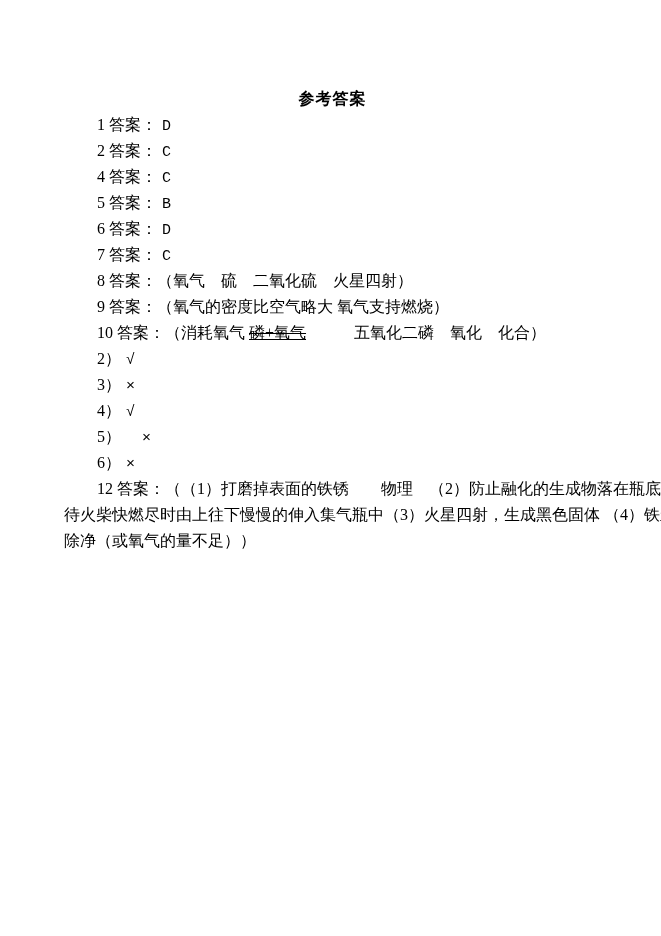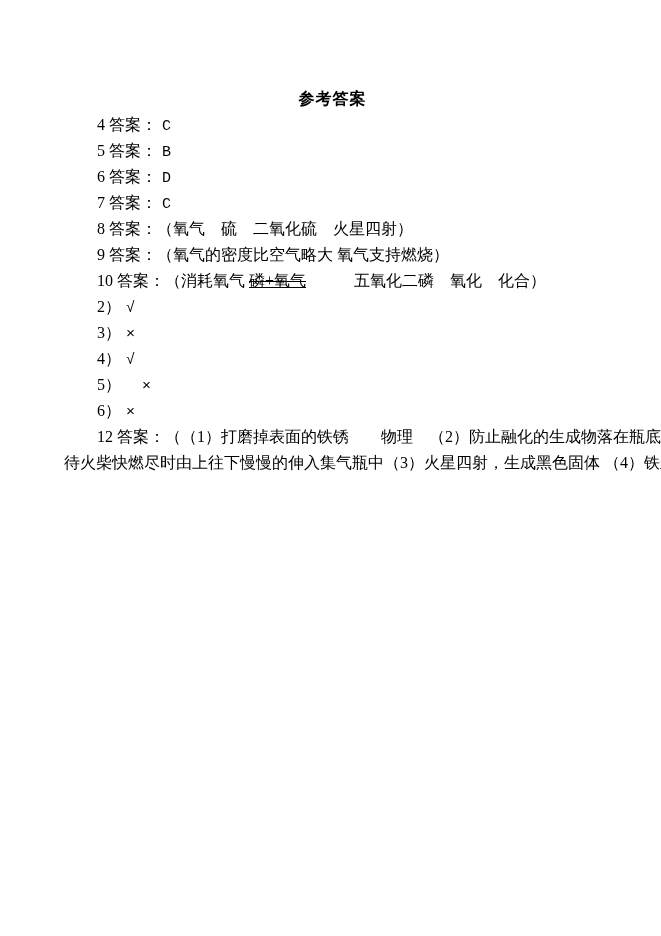--- a/index.html
+++ b/index.html
@@ -42,28 +42,31 @@
   .eq {
     text-decoration: underline line-through;
   }
 </style>
 </head>
 <body>
 
 <div class="doc">
   <div class="title">参考答案</div>
   <div id="answer-list">
+      <div class="line"><span>1 答案：</span><span class="mono">D</span></div>
+      <div class="line"><span>2 答案：</span><span class="mono">C</span></div>
       <div class="line"><span>4 答案：</span><span class="mono">C</span></div>
       <div class="line"><span>5 答案：</span><span class="mono">B</span></div>
       <div class="line"><span>6 答案：</span><span class="mono">D</span></div>
       <div class="line"><span>7 答案：</span><span class="mono">C</span></div>
       <div class="line"><span>8 答案：</span><span>（氧气　硫　二氧化硫　火星四射）</span></div>
       <div class="line"><span>9 答案：</span><span>（氧气的密度比空气略大 氧气支持燃烧）</span></div>
       <div class="line"><span>10 答案：（消耗氧气 </span><span class="eq">磷+氧气</span><span>　　　五氧化二磷　氧化　化合）</span></div>
       <div class="line"><span>2）</span><span class="mono">√</span></div>
       <div class="line"><span>3）</span><span class="mono">×</span></div>
       <div class="line"><span>4）</span><span class="mono">√</span></div>
       <div class="line"><span>5）　</span><span class="mono">×</span></div>
       <div class="line"><span>6）</span><span class="mono">×</span></div>
       <div class="line"><span>12 答案：（（1）打磨掉表面的铁锈　　物理　（2）防止融化的生成物落在瓶底，炸裂集气瓶</span></div>
       <div class="line cont"><span>待火柴快燃尽时由上往下慢慢的伸入集气瓶中（3）火星四射，生成黑色固体 （4）铁丝表面的锈未</span></div>
+      <div class="line cont"><span>除净（或氧气的量不足））</span></div>
     </div>
 </div>
 
 </body></html>

